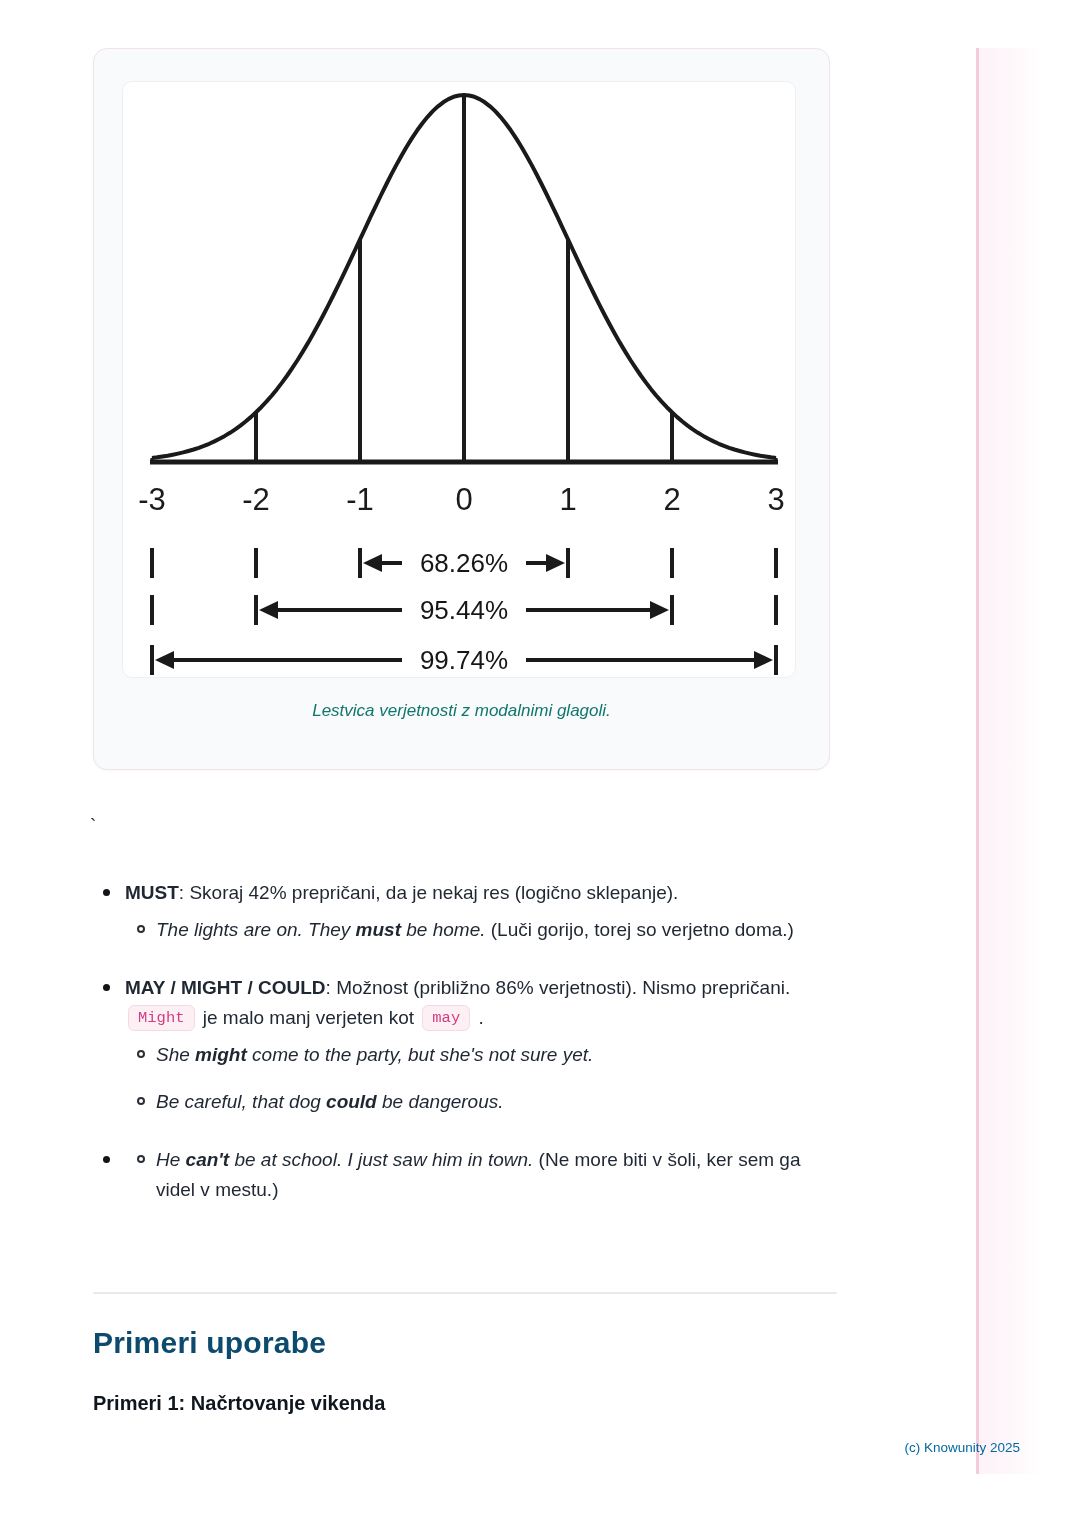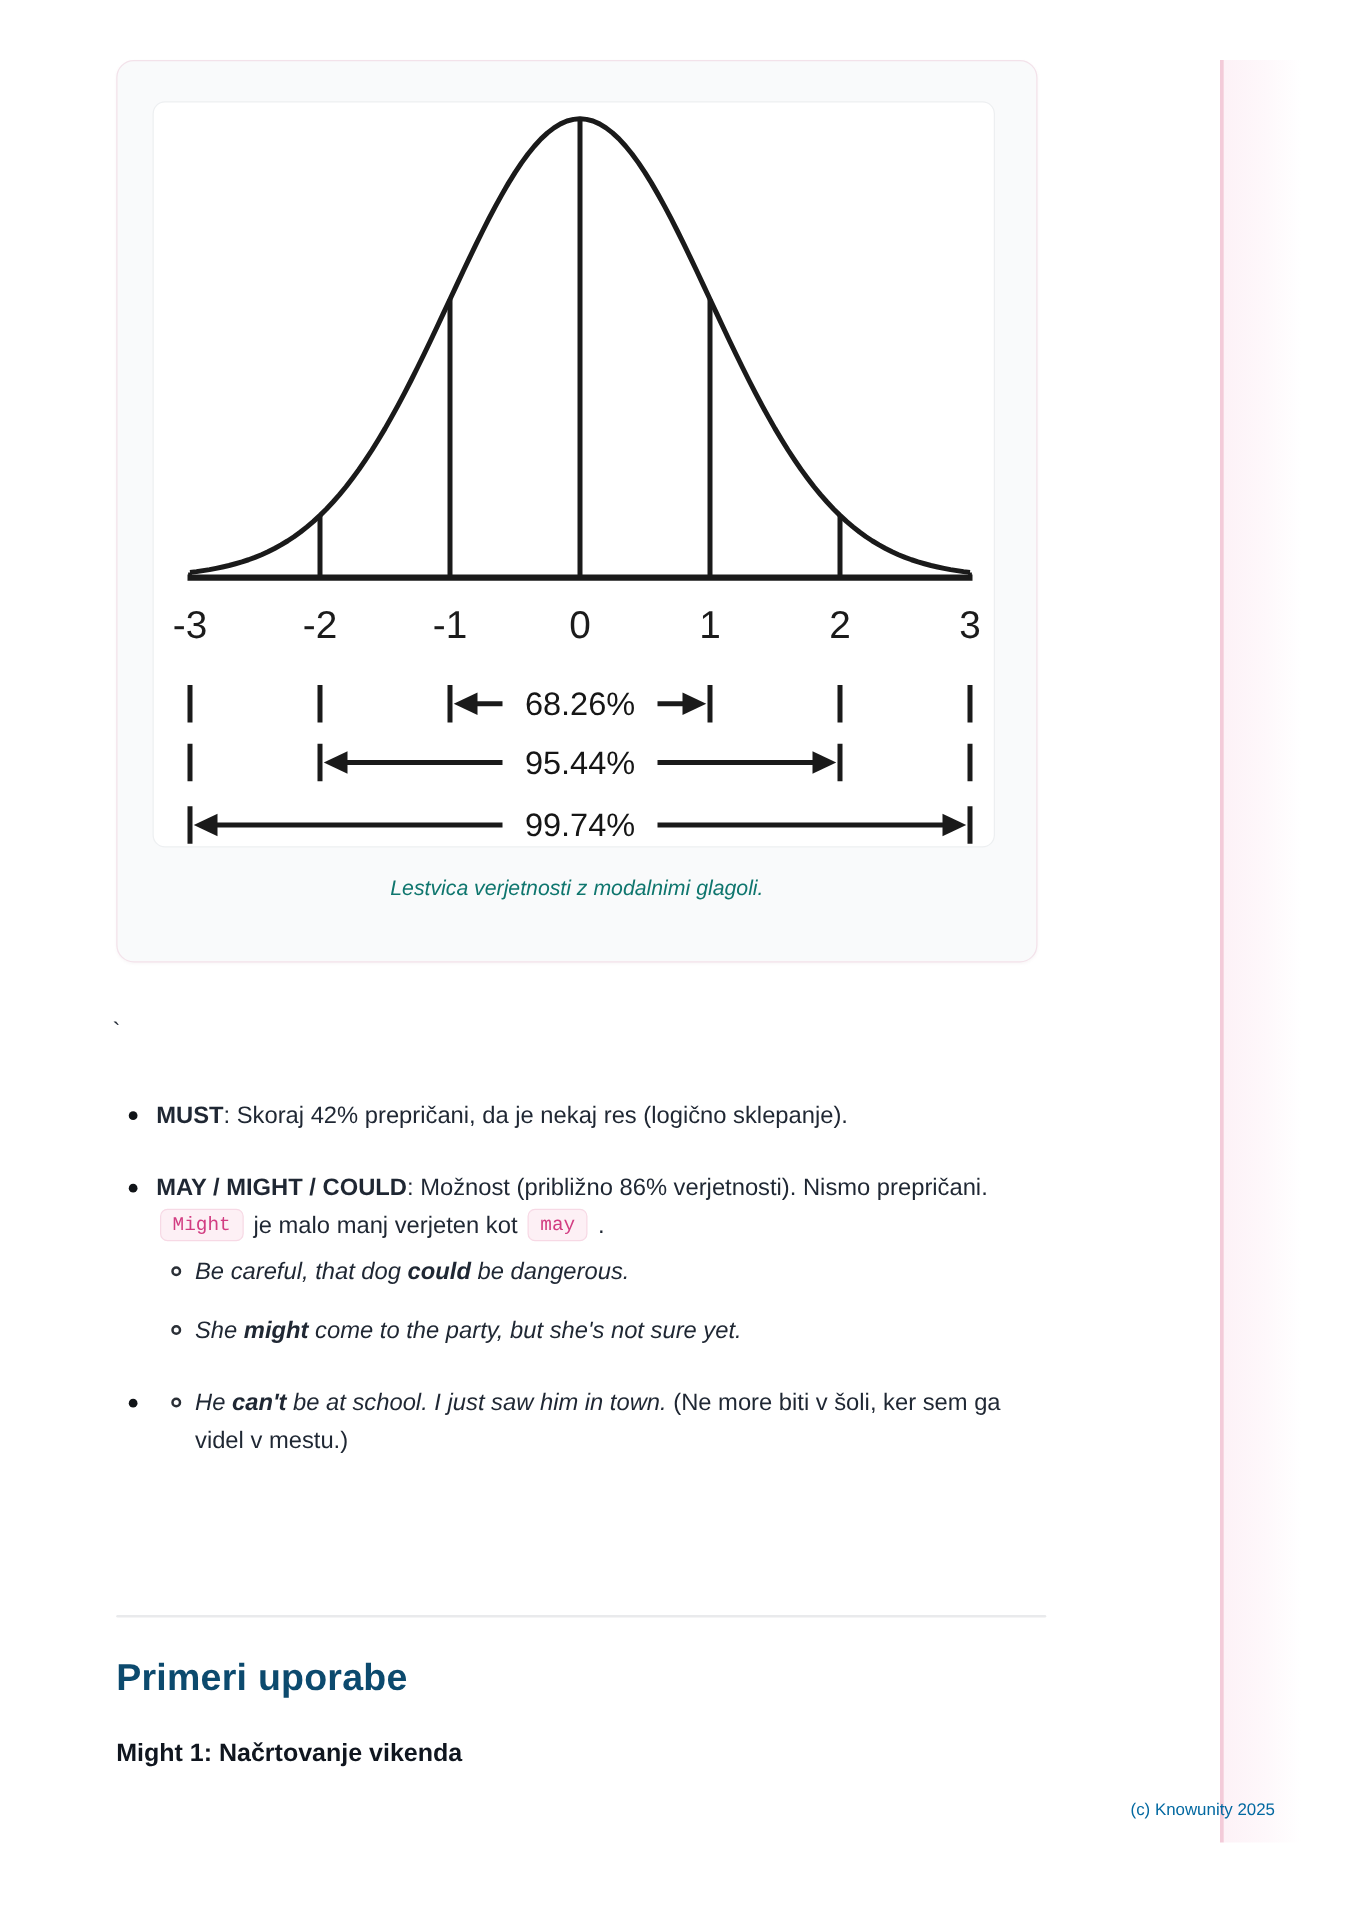--- a/index.html
+++ b/index.html
@@ -117,46 +117,50 @@
     <div class="figure-caption">Lestvica verjetnosti z modalnimi glagoli.</div>
   </div>
 
   <div class="stray-char">`</div>
 
   <div class="content">
 
     <div class="b-item">
       <span class="marker-dot"></span>
       <div><span class="bold">MUST</span><span>: Skoraj 42% prepričani, da je nekaj res (logično sklepanje).</span></div>
+      <div class="sub-item">
+        <span class="marker-circ"></span>
+        <div><span class="ital">The lights are on. They </span><span class="bold ital">must</span><span class="ital"> be home.</span><span> (Luči gorijo, torej so verjetno doma.)</span></div>
+      </div>
     </div>
 
     <div class="b-item">
       <span class="marker-dot"></span>
       <div><span class="bold">MAY / MIGHT / COULD</span><span>: Možnost (približno 86% verjetnosti). Nismo prepričani. </span><span class="chip">Might</span><span> je malo manj verjeten kot </span><span class="chip">may</span><span> .</span></div>
       <div class="sub-item">
         <span class="marker-circ"></span>
-        <div><span class="ital">Be careful, that dog </span><span class="bold ital">could</span><span class="ital"> be dangerous.</span></div>
+        <div><span class="ital">She </span><span class="bold ital">might</span><span class="ital"> come to the party, but she's not sure yet.</span></div>
       </div>
       <div class="sub-item">
         <span class="marker-circ"></span>
-        <div><span class="ital">She </span><span class="bold ital">might</span><span class="ital"> come to the party, but she's not sure yet.</span></div>
+        <div><span class="ital">Be careful, that dog </span><span class="bold ital">could</span><span class="ital"> be dangerous.</span></div>
       </div>
     </div>
 
     <div class="b-item">
       <span class="marker-dot"></span>
       <div class="sub-item">
         <span class="marker-circ"></span>
         <div><span class="ital">He </span><span class="bold ital">can't</span><span class="ital"> be at school. I just saw him in town.</span><span> (Ne more biti v šoli, ker sem ga videl v mestu.)</span></div>
       </div>
     </div>
 
   </div>
 
   <div class="divider"></div>
   <div class="pink-heading">Primeri uporabe</div>
-  <div class="subheading">Might 1: Načrtovanje vikenda</div>
+  <div class="subheading">Primeri 1: Načrtovanje vikenda</div>
   <div class="copyright">(c) Knowunity 2025</div>
 
   <div class="side-panel"></div>
   <div class="side-line"></div>
 
 </div>
 
 </body></html>

